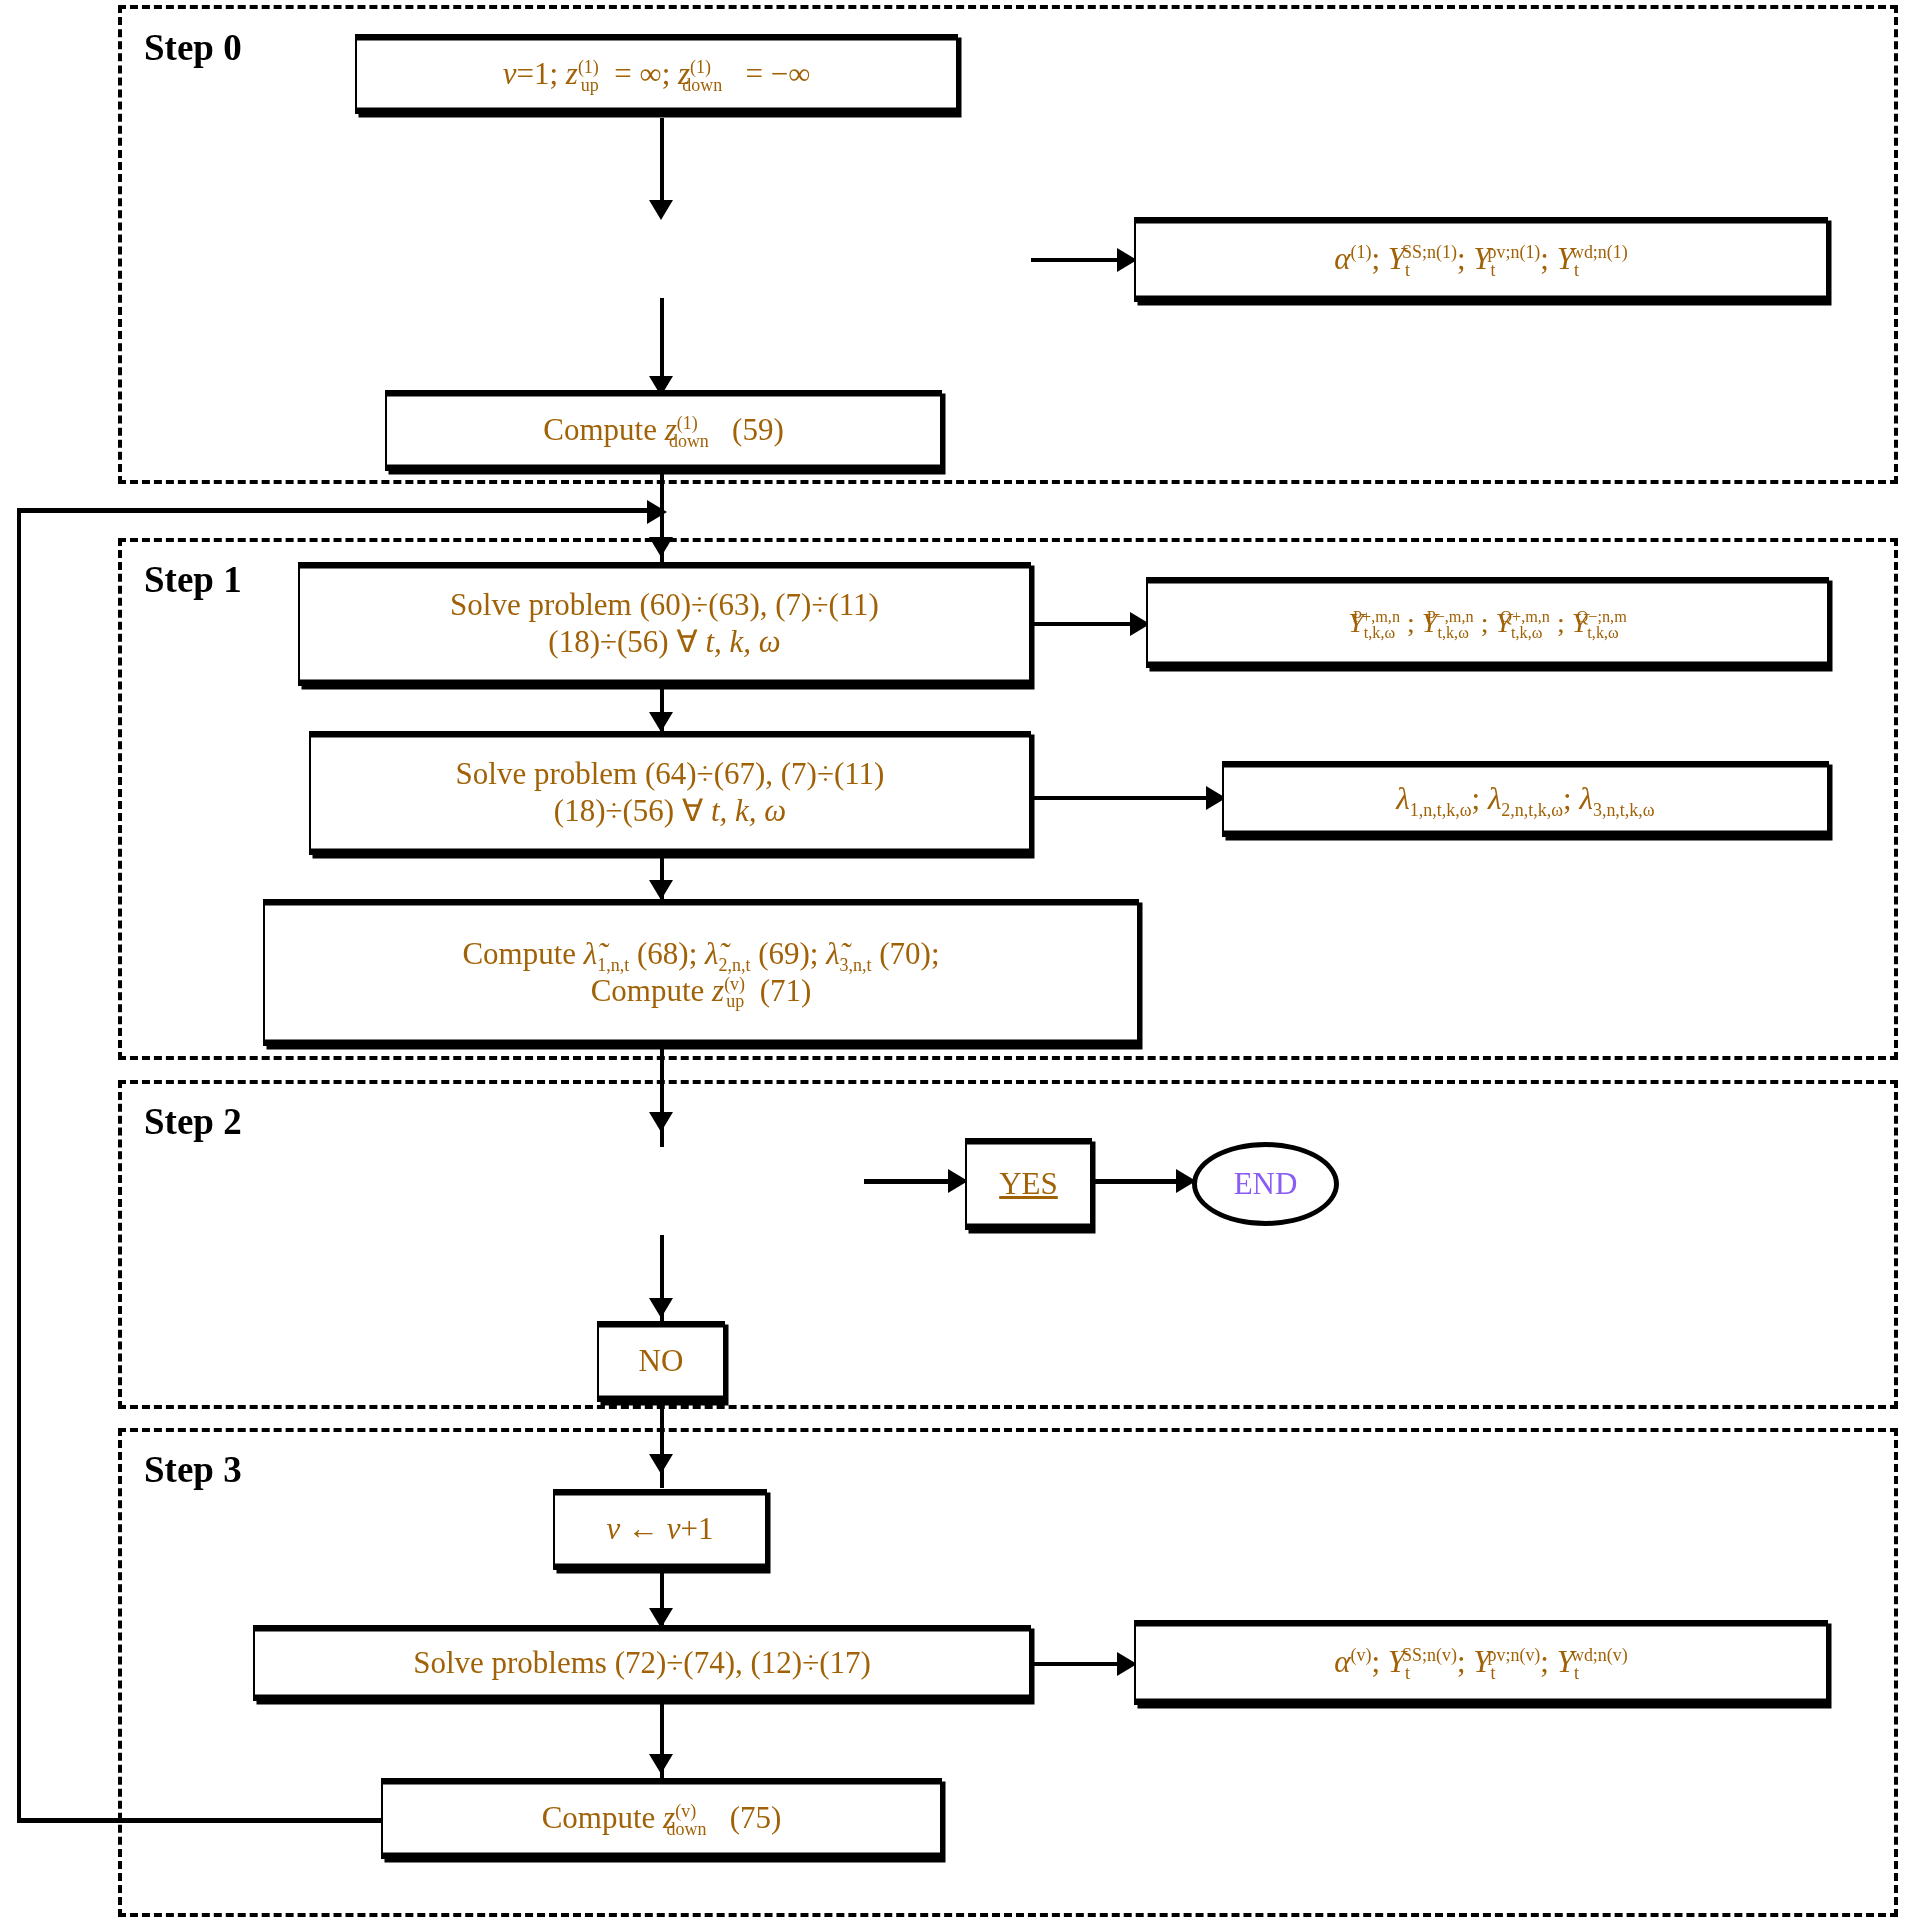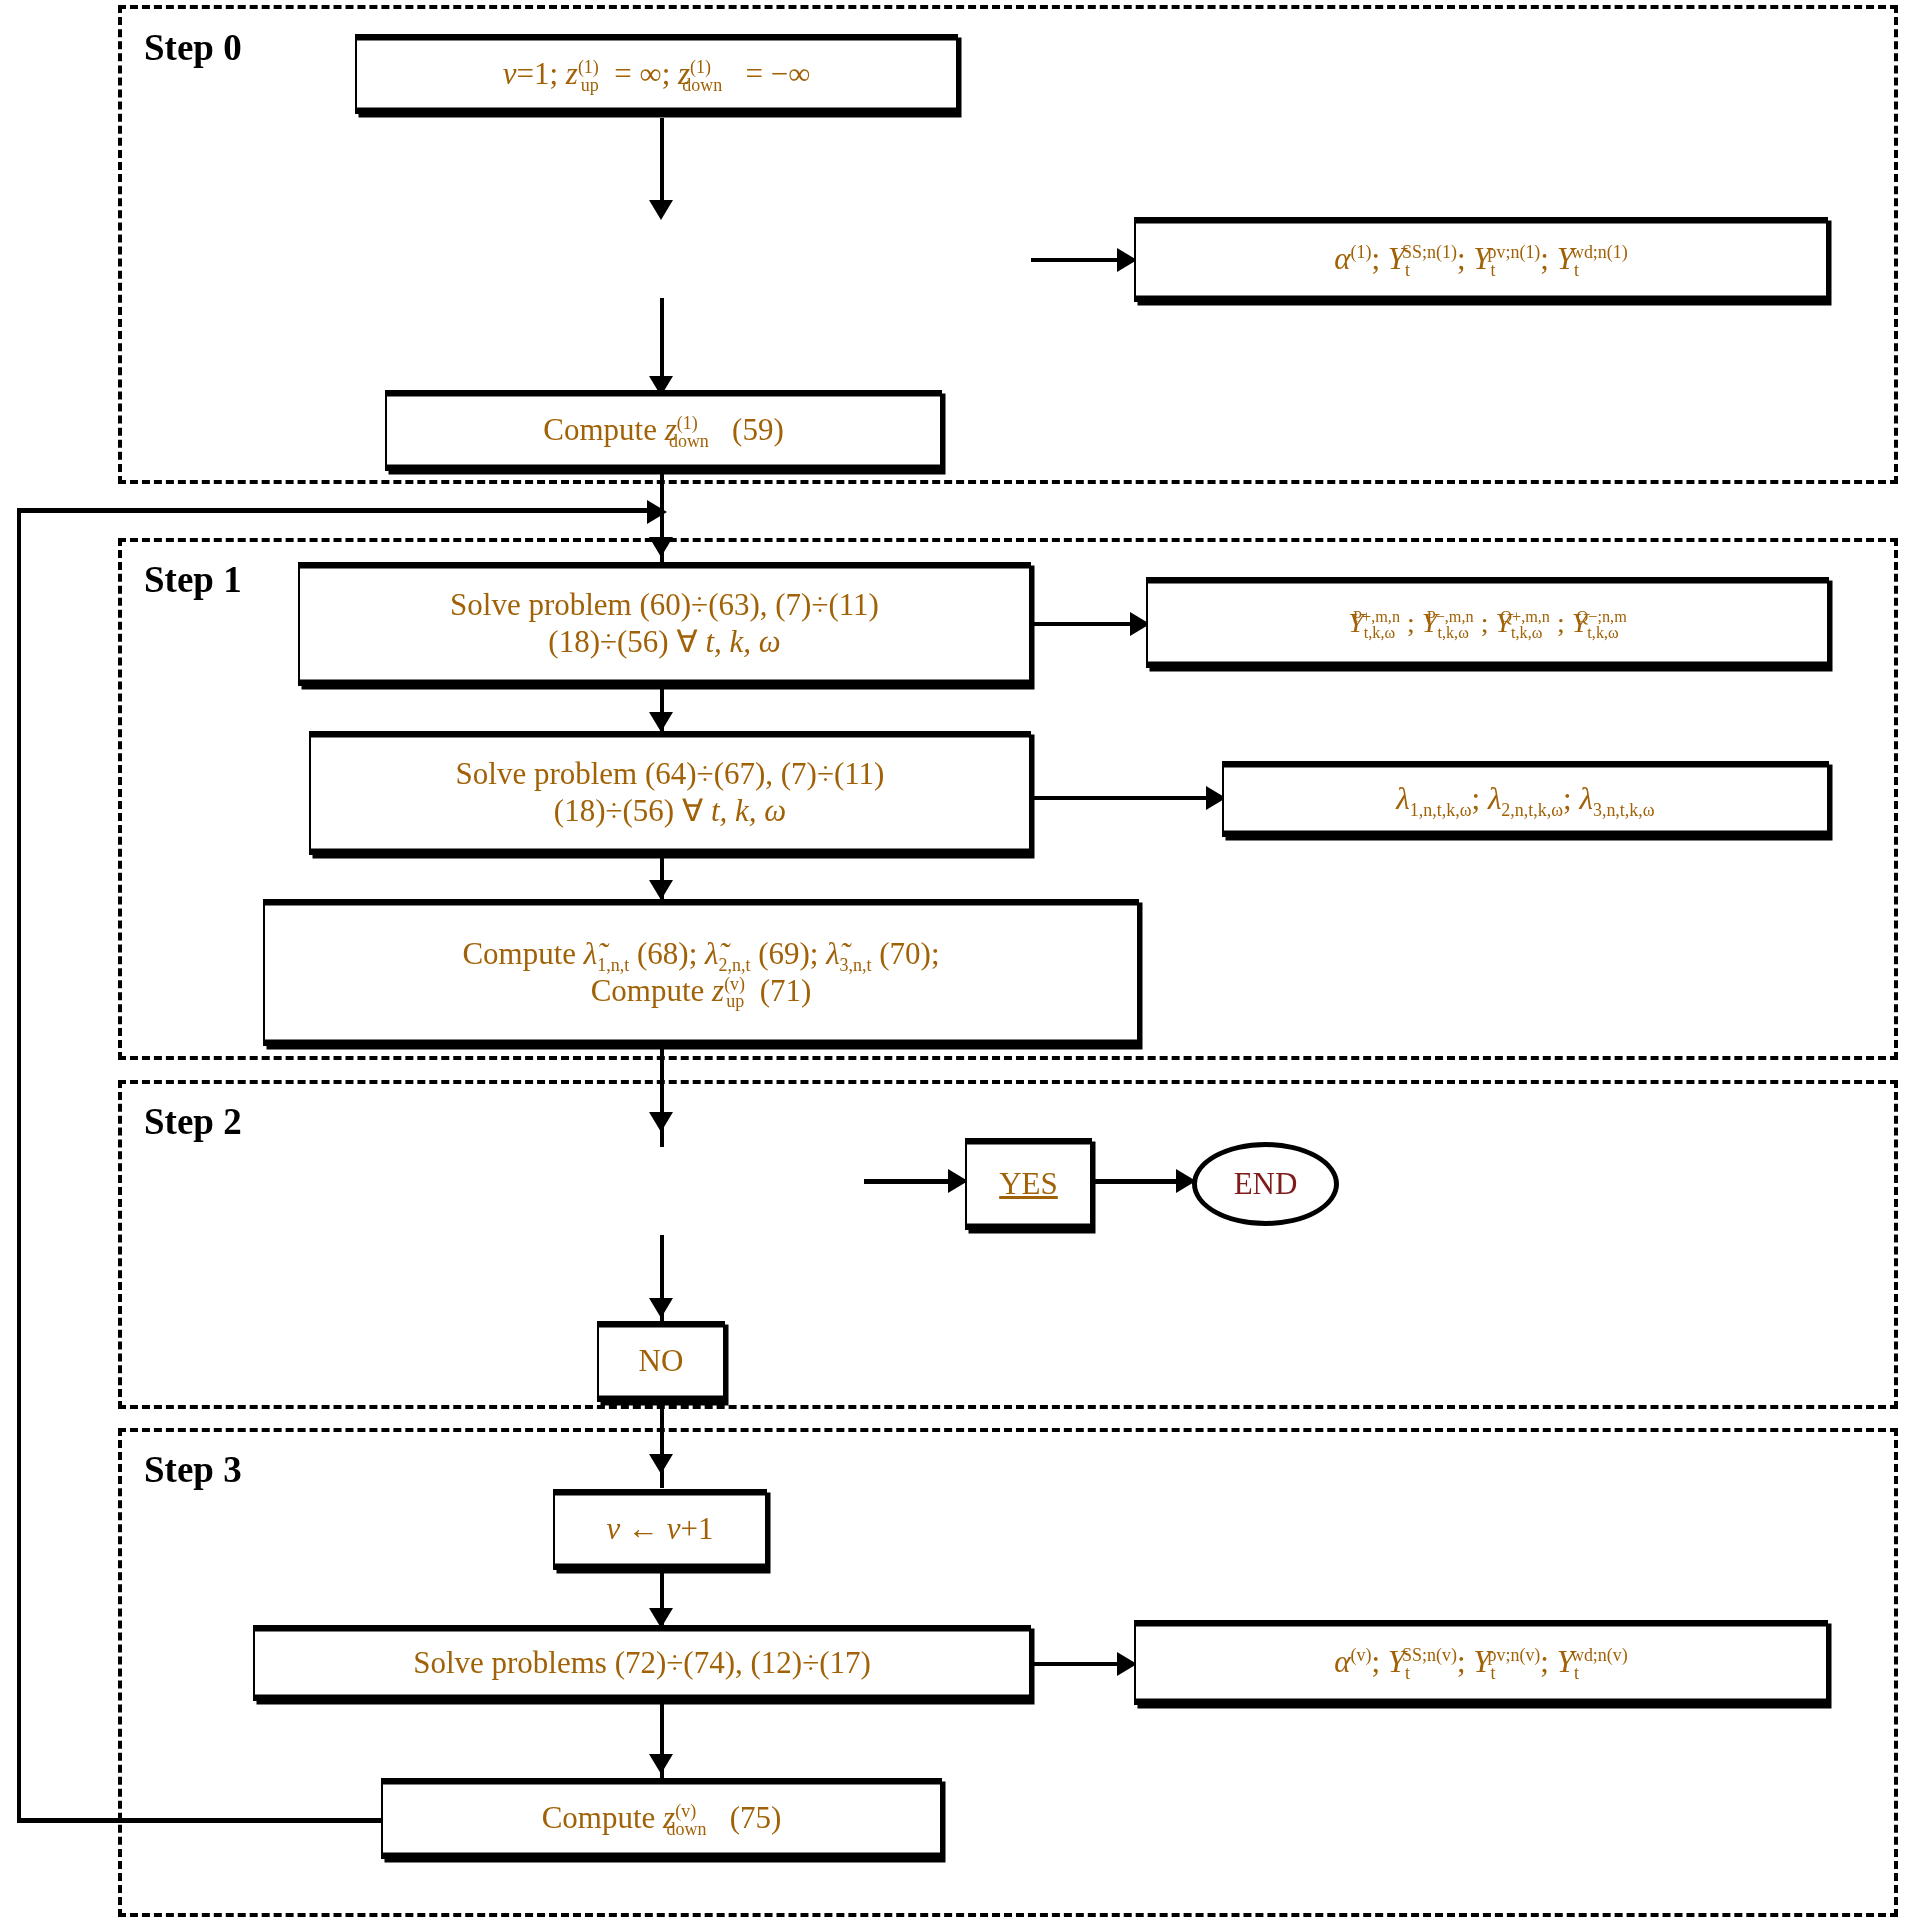--- a/index.html
+++ b/index.html
@@ -43,21 +43,21 @@
   }
   .node .inner{width:100%;}
 
   .terminator{
     position:absolute;
     box-sizing:border-box;
     border:5.6px solid #000;
     border-radius:50%;
     background:#fff;
     display:flex;align-items:center;justify-content:center;
-    font-size:31px;color:#7f1d1d;
+    font-size:31px;color:#8b5cf6;
     font-family:"Liberation Serif",serif;
   }
 
   
   .m{font-style:italic;font-family:"Liberation Serif",serif;}
   sup,sub{font-size:0.58em;line-height:0;}
   sup{vertical-align:0.62em;}
   sub{vertical-align:-0.38em;}
   .nowrap{white-space:nowrap;}
 

